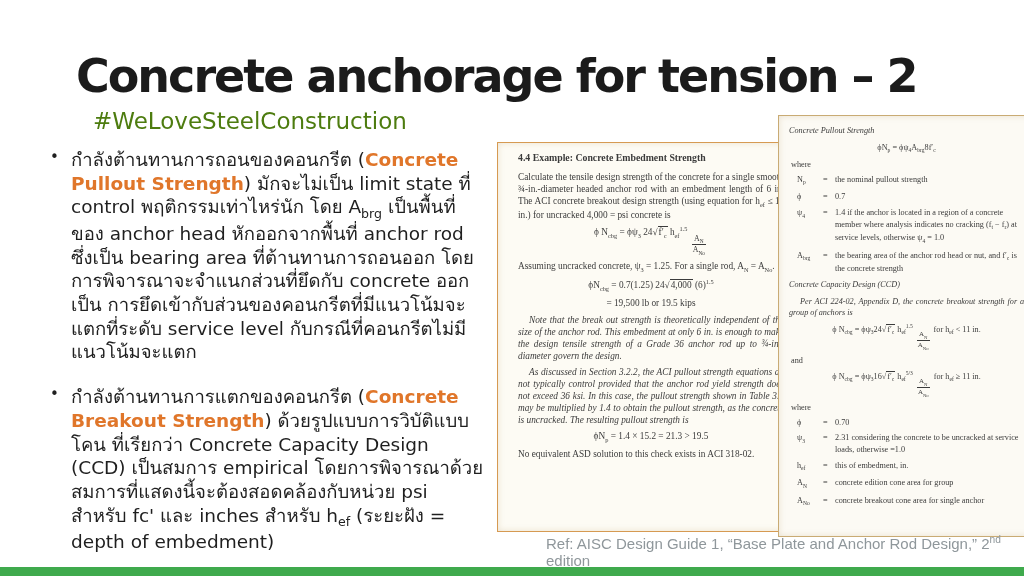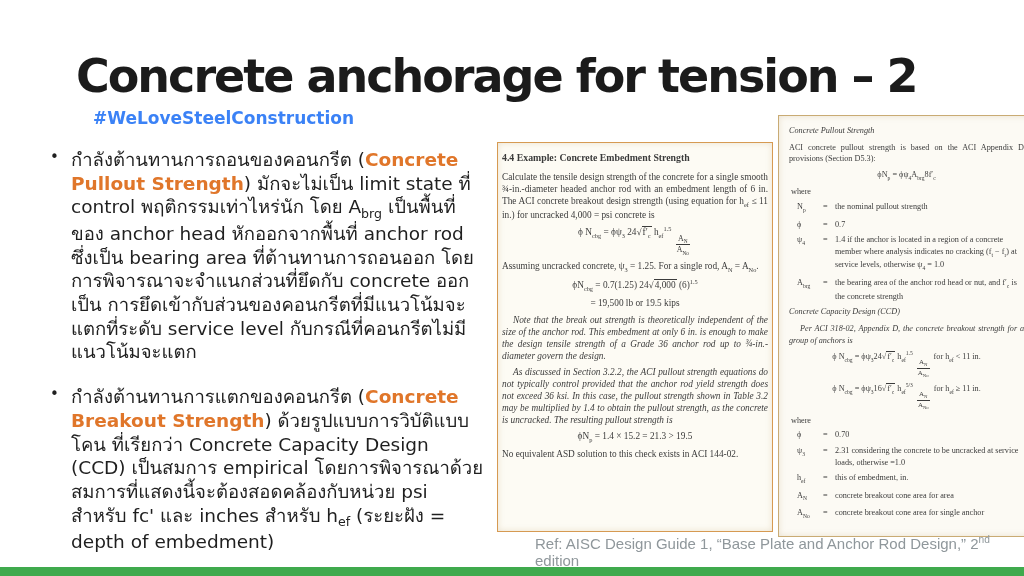--- a/index.html
+++ b/index.html
@@ -1,56 +1,56 @@
 <!DOCTYPE html>
 <html><head>
 <meta charset="utf-8">
 <style>
   html,body{margin:0;padding:0;background:#ffffff;}
   .slide{position:relative;width:1024px;height:576px;background:#ffffff;overflow:hidden;
          font-family:"DejaVu Sans",sans-serif;}
 
   .title{position:absolute;left:76px;top:52px;width:920px;font-size:46px;font-weight:800;
          letter-spacing:-2px;color:#1b1b1b;line-height:1.05;white-space:nowrap;}
-  .hashtag{position:absolute;left:93px;top:108px;font-size:17px;font-weight:700;color:#3b82f6;}
+  .hashtag{position:absolute;left:93px;top:108px;font-size:23px;font-weight:400;color:#4d7c0f;}
 
   .bullets{position:absolute;left:48px;top:148px;width:438px;list-style:none;margin:0;padding:0;
            font-size:18.5px;line-height:1.28;color:#1f1f1f;}
   .bullets li{position:relative;padding-left:23px;margin-bottom:21px;}
   .bullets li::before{content:"•";position:absolute;left:2px;top:0;font-size:15px;color:#1f1f1f;}
   .hl{color:#e0762a;font-weight:700;}
   sub{font-size:0.68em;margin-top:9px;}
   sup{font-size:0.68em;}
 
   
   .panel{position:absolute;border:1px solid #d69a52;background:#fdfbf4;color:#3b3b3b;
          font-family:"Liberation Serif","DejaVu Serif",serif;overflow:hidden;
          box-shadow:0 0 6px rgba(180,150,100,0.25) inset;}
-  .example-box{left:497px;top:142px;width:266px;height:370px;padding:9px 4px;
+  .example-box{left:497px;top:142px;width:266px;height:370px;padding:9px 20px;
                font-size:9.3px;line-height:1.3;text-align:justify;}
   .example-box .bhead{font-weight:700;font-size:9.8px;margin-bottom:6px;text-align:left;}
   .example-box p{margin:0 0 4px 0;}
   .pullout-box{left:778px;top:115px;width:235px;height:402px;padding:9px 10px;
                font-size:8.2px;line-height:1.42;border-color:#c9ab74;background:#fcfaf4;
                text-align:justify;}
   .pullout-box p{margin:0 0 4px 0;}
   .ital{font-style:italic;margin-bottom:5px;text-align:left;}
   .indent{text-indent:11px;font-style:italic;}
   .formula{text-align:center;margin:5px 0 6px 0;text-indent:0;}
   .ov{border-top:0.09em solid currentColor;padding:0 1px;}
   .frac{display:inline-flex;flex-direction:column;align-items:center;vertical-align:-0.7em;
         font-size:0.85em;line-height:1.15;margin:0 2px;text-indent:0;}
   .frac .den{border-top:0.09em solid currentColor;padding:0 1px;}
   .wlabel{margin:3px 0 3px 2px;text-align:left;}
   .def{display:flex;margin:0 0 4px 8px;text-align:left;}
   .def .t{flex:none;width:26px;}
   .def .eq{flex:none;width:12px;}
   .def .d{flex:1;}
 
-  .ref{position:absolute;left:535px;top:534px;font-size:15px;color:#8f979b;
+  .ref{position:absolute;left:546px;top:534px;font-size:15px;color:#8f979b;
        font-family:"Liberation Sans",sans-serif;}
   .footer-bar{position:absolute;left:0;bottom:0;width:1024px;height:9px;background:#3faa4d;}
 </style>
 </head>
 <body>
 
 <div class="slide">
 
   <div class="title">Concrete anchorage for tension – 2</div>
   <div class="hashtag">#WeLoveSteelConstruction</div>
@@ -67,26 +67,25 @@
     <p class="formula">ϕ N<sub>cbg</sub> = ϕψ<sub>3</sub> 24√<span class="ov">f′<sub>c</sub></span> h<sub>ef</sub><sup>1.5</sup> <span class="frac">
           <span>A<sub>N</sub></span>
           <span class="den">A<sub>No</sub></span>
         </span></p>
     <p>Assuming uncracked concrete, ψ<sub>3</sub> = 1.25. For a single rod, A<sub>N</sub> = A<sub>No</sub>.</p>
     <p class="formula">ϕN<sub>cbg</sub> = 0.7(1.25) 24√<span class="ov">4,000</span> (6)<sup>1.5</sup></p>
     <p class="formula">= 19,500 lb or 19.5 kips</p>
     <p class="indent">Note that the break out strength is theoretically independent of the size of the anchor rod. This embedment at only 6 in. is enough to make the design tensile strength of a Grade 36 anchor rod up to ¾-in.-diameter govern the design.</p>
     <p class="indent">As discussed in Section 3.2.2, the ACI pullout strength equations do not typically control provided that the anchor rod yield strength does not exceed 36 ksi. In this case, the pullout strength shown in Table 3.2 may be multiplied by 1.4 to obtain the pullout strength, as the concrete is uncracked. The resulting pullout strength is</p>
     <p class="formula">ϕN<sub>p</sub> = 1.4 × 15.2 = 21.3 &gt; 19.5</p>
-    <p>No equivalent ASD solution to this check exists in ACI 144-02.</p>
+    <p>No equivalent ASD solution to this check exists in ACI 318-02.</p>
   </div>
 
   <div class="panel pullout-box">
     <div class="ital">Concrete Pullout Strength</div>
-    <p>ACI concrete pullout strength is based on the ACI Appendix D provisions (Section D5.3):</p>
     <p class="formula">ϕN<sub>p</sub> = ϕψ<sub>4</sub>A<sub>brg</sub>8f′<sub>c</sub></p>
     <div class="wlabel">where</div>
 
     <div class="def">
       <span class="t">N<sub>p</sub></span>
       <span class="eq">=</span>
       <span class="d">the nominal pullout strength</span>
     </div>
     <div class="def">
       <span class="t">ϕ</span>
@@ -98,25 +97,26 @@
       <span class="eq">=</span>
       <span class="d">1.4 if the anchor is located in a region of a concrete member where analysis indicates no cracking (f<sub>t</sub> − f<sub>r</sub>) at service levels, otherwise ψ<sub>4</sub> = 1.0</span>
     </div>
     <div class="def">
       <span class="t">A<sub>brg</sub></span>
       <span class="eq">=</span>
       <span class="d">the bearing area of the anchor rod head or nut, and f′<sub>c</sub> is the concrete strength</span>
     </div>
 
     <div class="ital" style="">Concrete Capacity Design (CCD)</div>
-    <p class="indent">Per ACI 318-02, Appendix D, the concrete breakout strength for a group of anchors is</p>
+    <p class="indent">Per ACI 224-02, Appendix D, the concrete breakout strength for a group of anchors is</p>
     <p class="formula">ϕ N<sub>cbg</sub> = ϕψ<sub>3</sub>24√<span class="ov">f′<sub>c</sub></span> h<sub>ef</sub><sup>1.5</sup> <span class="frac">
           <span>A<sub>N</sub></span>
           <span class="den">A<sub>No</sub></span>
         </span> for h<sub>ef</sub> &lt; 11 in.</p>
+    <div class="wlabel">and</div>
     <p class="formula">ϕ N<sub>cbg</sub> = ϕψ<sub>3</sub>16√<span class="ov">f′<sub>c</sub></span> h<sub>ef</sub><sup>5/3</sup> <span class="frac">
           <span>A<sub>N</sub></span>
           <span class="den">A<sub>No</sub></span>
         </span> for h<sub>ef</sub> ≥ 11 in.</p>
     <div class="wlabel">where</div>
 
     <div class="def">
       <span class="t">ϕ</span>
       <span class="eq">=</span>
       <span class="d">0.70</span>
@@ -127,21 +127,21 @@
       <span class="d">2.31 considering the concrete to be uncracked at service loads, otherwise =1.0</span>
     </div>
     <div class="def">
       <span class="t">h<sub>ef</sub></span>
       <span class="eq">=</span>
       <span class="d">this of embedment, in.</span>
     </div>
     <div class="def">
       <span class="t">A<sub>N</sub></span>
       <span class="eq">=</span>
-      <span class="d">concrete breakout cone area for area</span>
+      <span class="d">concrete edition cone area for group</span>
     </div>
     <div class="def">
       <span class="t">A<sub>No</sub></span>
       <span class="eq">=</span>
       <span class="d">concrete breakout cone area for single anchor</span>
     </div>
   </div>
 
   <div class="ref">Ref: AISC Design Guide 1, “Base Plate and Anchor Rod Design,” 2<sup>nd</sup> edition</div>
   <div class="footer-bar"></div>

